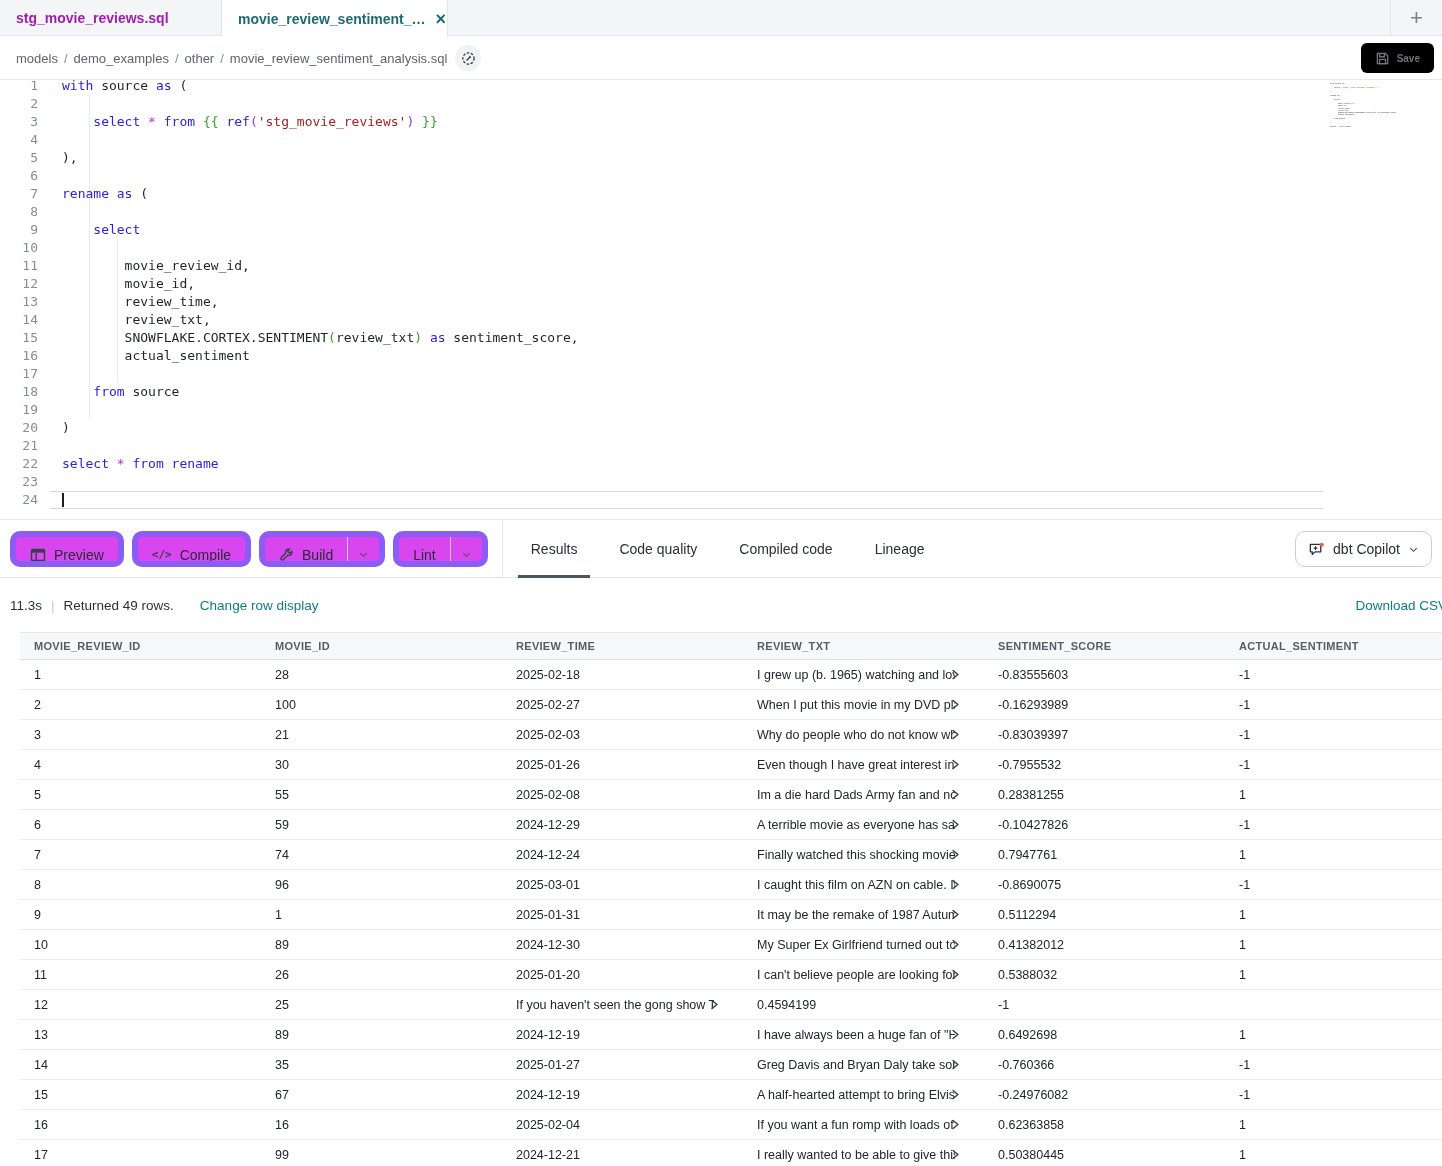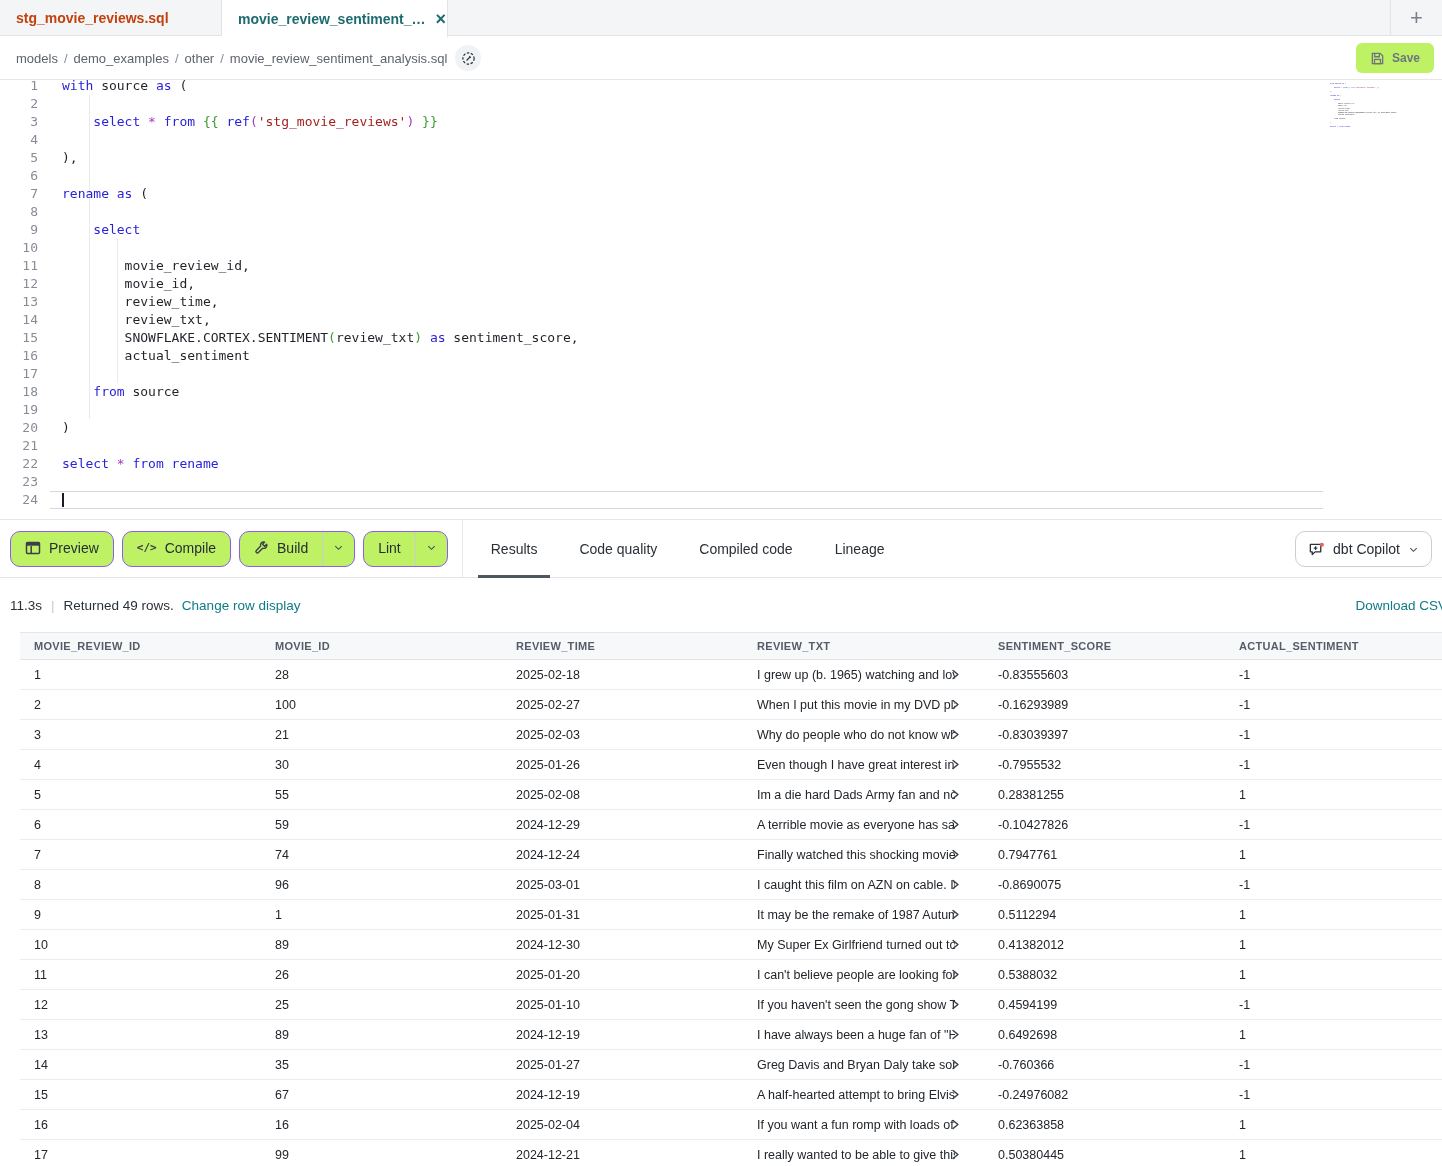--- a/index.html
+++ b/index.html
@@ -4,39 +4,39 @@
 <style>
   * { margin:0; padding:0; box-sizing:border-box; }
   html,body { width:1442px; height:1166px; overflow:hidden; background:#fff;
     font-family:"Liberation Sans", sans-serif; color:#22262b; }
   #app { position:relative; width:1442px; height:1166px; background:#fff; }
 
   
   .tabbar { position:absolute; left:0; top:0; width:1442px; height:36px;
     background:#f4f5f7; border-bottom:1px solid #e1e4e8; display:flex; z-index:5; }
   .tab { height:36px; display:flex; align-items:center; padding:0 16px;
-    border-right:1px solid #e1e4e8; font-size:14px; font-weight:bold; color:#c2410c; cursor:default; }
+    border-right:1px solid #e1e4e8; font-size:14px; font-weight:bold; color:#a21caf; cursor:default; }
   .tab.t0 { width:222px; }
   .tab.active { background:#fff; color:#1d6b70; width:226px; height:37px; justify-content:space-between; }
   .tab .close { font-size:18px; line-height:16px; margin-left:10px; color:#1d6b70; }
   .tab-spacer { flex:1; }
   .plus-btn { width:52px; height:36px; display:flex; align-items:center; justify-content:center;
     border-left:1px solid #e1e4e8; font-size:22px; color:#7a818b; }
 
   
   .topbar { position:absolute; left:0; top:36px; width:1442px; height:44px; background:#fff;
     border-bottom:1px solid #e4e7ea; }
   .breadcrumb { position:absolute; left:16px; top:0; height:44px; display:flex; align-items:center;
     font-size:13px; color:#5d646e; }
   .breadcrumb .sep { margin:0 6px; color:#868d97; }
   .edit-badge { width:26px; height:26px; border-radius:13px; background:#f1f2f4;
     display:flex; align-items:center; justify-content:center; margin-left:8px; }
   .save-btn { position:absolute; right:8px; top:7px; height:30px; padding:0 14px;
-    background:#bef264; border-radius:6px; display:flex; align-items:center; gap:7px;
-    color:#6e757f; font-size:12px; font-weight:bold; }
+    background:#000000; border-radius:6px; display:flex; align-items:center; gap:7px;
+    color:#6e757f; font-size:10px; font-weight:bold; }
 
   
   .editor { position:absolute; left:0; top:80px; width:1442px; height:440px; background:#fff;
     border-bottom:1px solid #e4e7ea; font-family:"DejaVu Sans Mono", monospace; font-size:13px;
     overflow:hidden; }
   .gutter-line { position:absolute; left:0; width:38px; height:18px; line-height:18px;
     text-align:right; color:#868d97; }
   .code-line { position:absolute; left:62px; height:18px; line-height:18px; white-space:pre; }
   .tok-kw { color:#2a23d8; }
   .tok-op { color:#a33bc2; }
@@ -49,43 +49,43 @@
   .cursor { position:absolute; left:62px; top:413px; width:2px; height:14px; background:#1a1e24; }
   .minimap { position:absolute; left:1330px; top:2px; width:108px; height:66px; overflow:hidden; }
   .minimap-inner { transform:scale(0.13); transform-origin:0 0; width:800px; }
   .mm-line { height:16px; line-height:16px; white-space:pre; font-size:13px;
     font-family:"DejaVu Sans Mono", monospace; }
 
   
   .toolbar { position:absolute; left:0; top:520px; width:1442px; height:58px; background:#fff;
     border-bottom:1px solid #e1e5e9; display:flex; align-items:center; }
   .btn-group { display:flex; gap:8px; padding-left:10px; align-items:center; }
-  .btn { border:1px solid #8b5cf6; border-radius:10px; height:36px; display:flex;
-    align-items:flex-end; font-size:14px; color:#272d35; background:#bef264; overflow:hidden; }
+  .btn { border:6px solid #8b5cf6; border-radius:10px; height:36px; display:flex;
+    align-items:flex-start; font-size:14px; color:#272d35; background:#d946ef; overflow:hidden; }
   .btn .main { padding:0 14px; height:36px; display:flex; gap:8px; align-items:center; }
   .btn .chev { border-left:1px solid #c9ced5; width:32px; height:36px; display:flex;
     align-items:center; justify-content:center; }
   .code-ic { font-family:"DejaVu Sans Mono", monospace; font-size:11px; font-weight:bold; color:#3a4048; }
   .vdiv { width:1px; height:58px; background:#e3e6ea; margin-left:14px; }
   .res-tabs { display:flex; gap:42px; margin-left:28px; height:58px; align-items:center; }
   .res-tab { position:relative; height:58px; display:flex; align-items:center;
     font-size:14px; color:#2a3038; }
   .res-tab.active::after { content:""; position:absolute; left:-13px; right:-13px; bottom:0;
     height:3px; background:#4d5560; }
   .copilot-btn { position:absolute; right:10px; top:11px; height:36px; border:1px solid #c9ced5;
     border-radius:10px; display:flex; align-items:center; gap:8px; padding:0 12px;
     font-size:14px; color:#272d35; background:#fff; }
 
   
   .statusbar { position:absolute; left:0; top:578px; width:1442px; height:54px; background:#fff; }
   .status-left { position:absolute; left:10px; top:0; height:54px; display:flex;
     align-items:center; font-size:13.5px; color:#2a3038; }
   .status-left .pipe { color:#c6cbd1; margin:0 9px; }
   .link { color:#0f7b85; }
-  .change-link { margin-left:8px;text-align:center; }
+  .change-link { margin-left:26px;text-align:center; }
   .download-link { position:absolute; right:-5px; top:0; height:54px; display:flex;
     align-items:center; font-size:13.5px; }
 
   
   .rtable { position:absolute; left:0; top:632px; width:1442px; height:534px; overflow:hidden;margin-left:20px; }
   .thead { display:flex; height:28px; background:#f7f8fa; border-top:1px solid #e3e6ea;
     border-bottom:1px solid #dfe3e8; }
   .th { width:241px; flex:0 0 241px; padding-left:14px; display:flex; align-items:center;
     font-size:11px; font-weight:bold; color:#565d68; letter-spacing:0.3px; }
   .trow { display:flex; height:30px; border-bottom:1px solid #eaecef; background:#fff; }
@@ -464,21 +464,20 @@
             <span class="expand"><svg width="13" height="13" viewBox="0 0 16 16" fill="none" stroke="#383e46" stroke-width="1.8" stroke-linecap="round" stroke-linejoin="round">
                 <polyline points="5,3 11,8 5,13"></polyline>
               </svg></span>
           </div>
           <div class="td">0.5388032</div>
           <div class="td">1</div>
         </div>
         <div class="trow">
           <div class="td">12</div>
           <div class="td">25</div>
-          <div class="td">2025-01-10</div>
           <div class="td">
             <span class="review-text">If you haven't seen the gong show TV s…</span>
             <span class="expand"><svg width="13" height="13" viewBox="0 0 16 16" fill="none" stroke="#383e46" stroke-width="1.8" stroke-linecap="round" stroke-linejoin="round">
                 <polyline points="5,3 11,8 5,13"></polyline>
               </svg></span>
           </div>
           <div class="td">0.4594199</div>
           <div class="td">-1</div>
         </div>
         <div class="trow">

